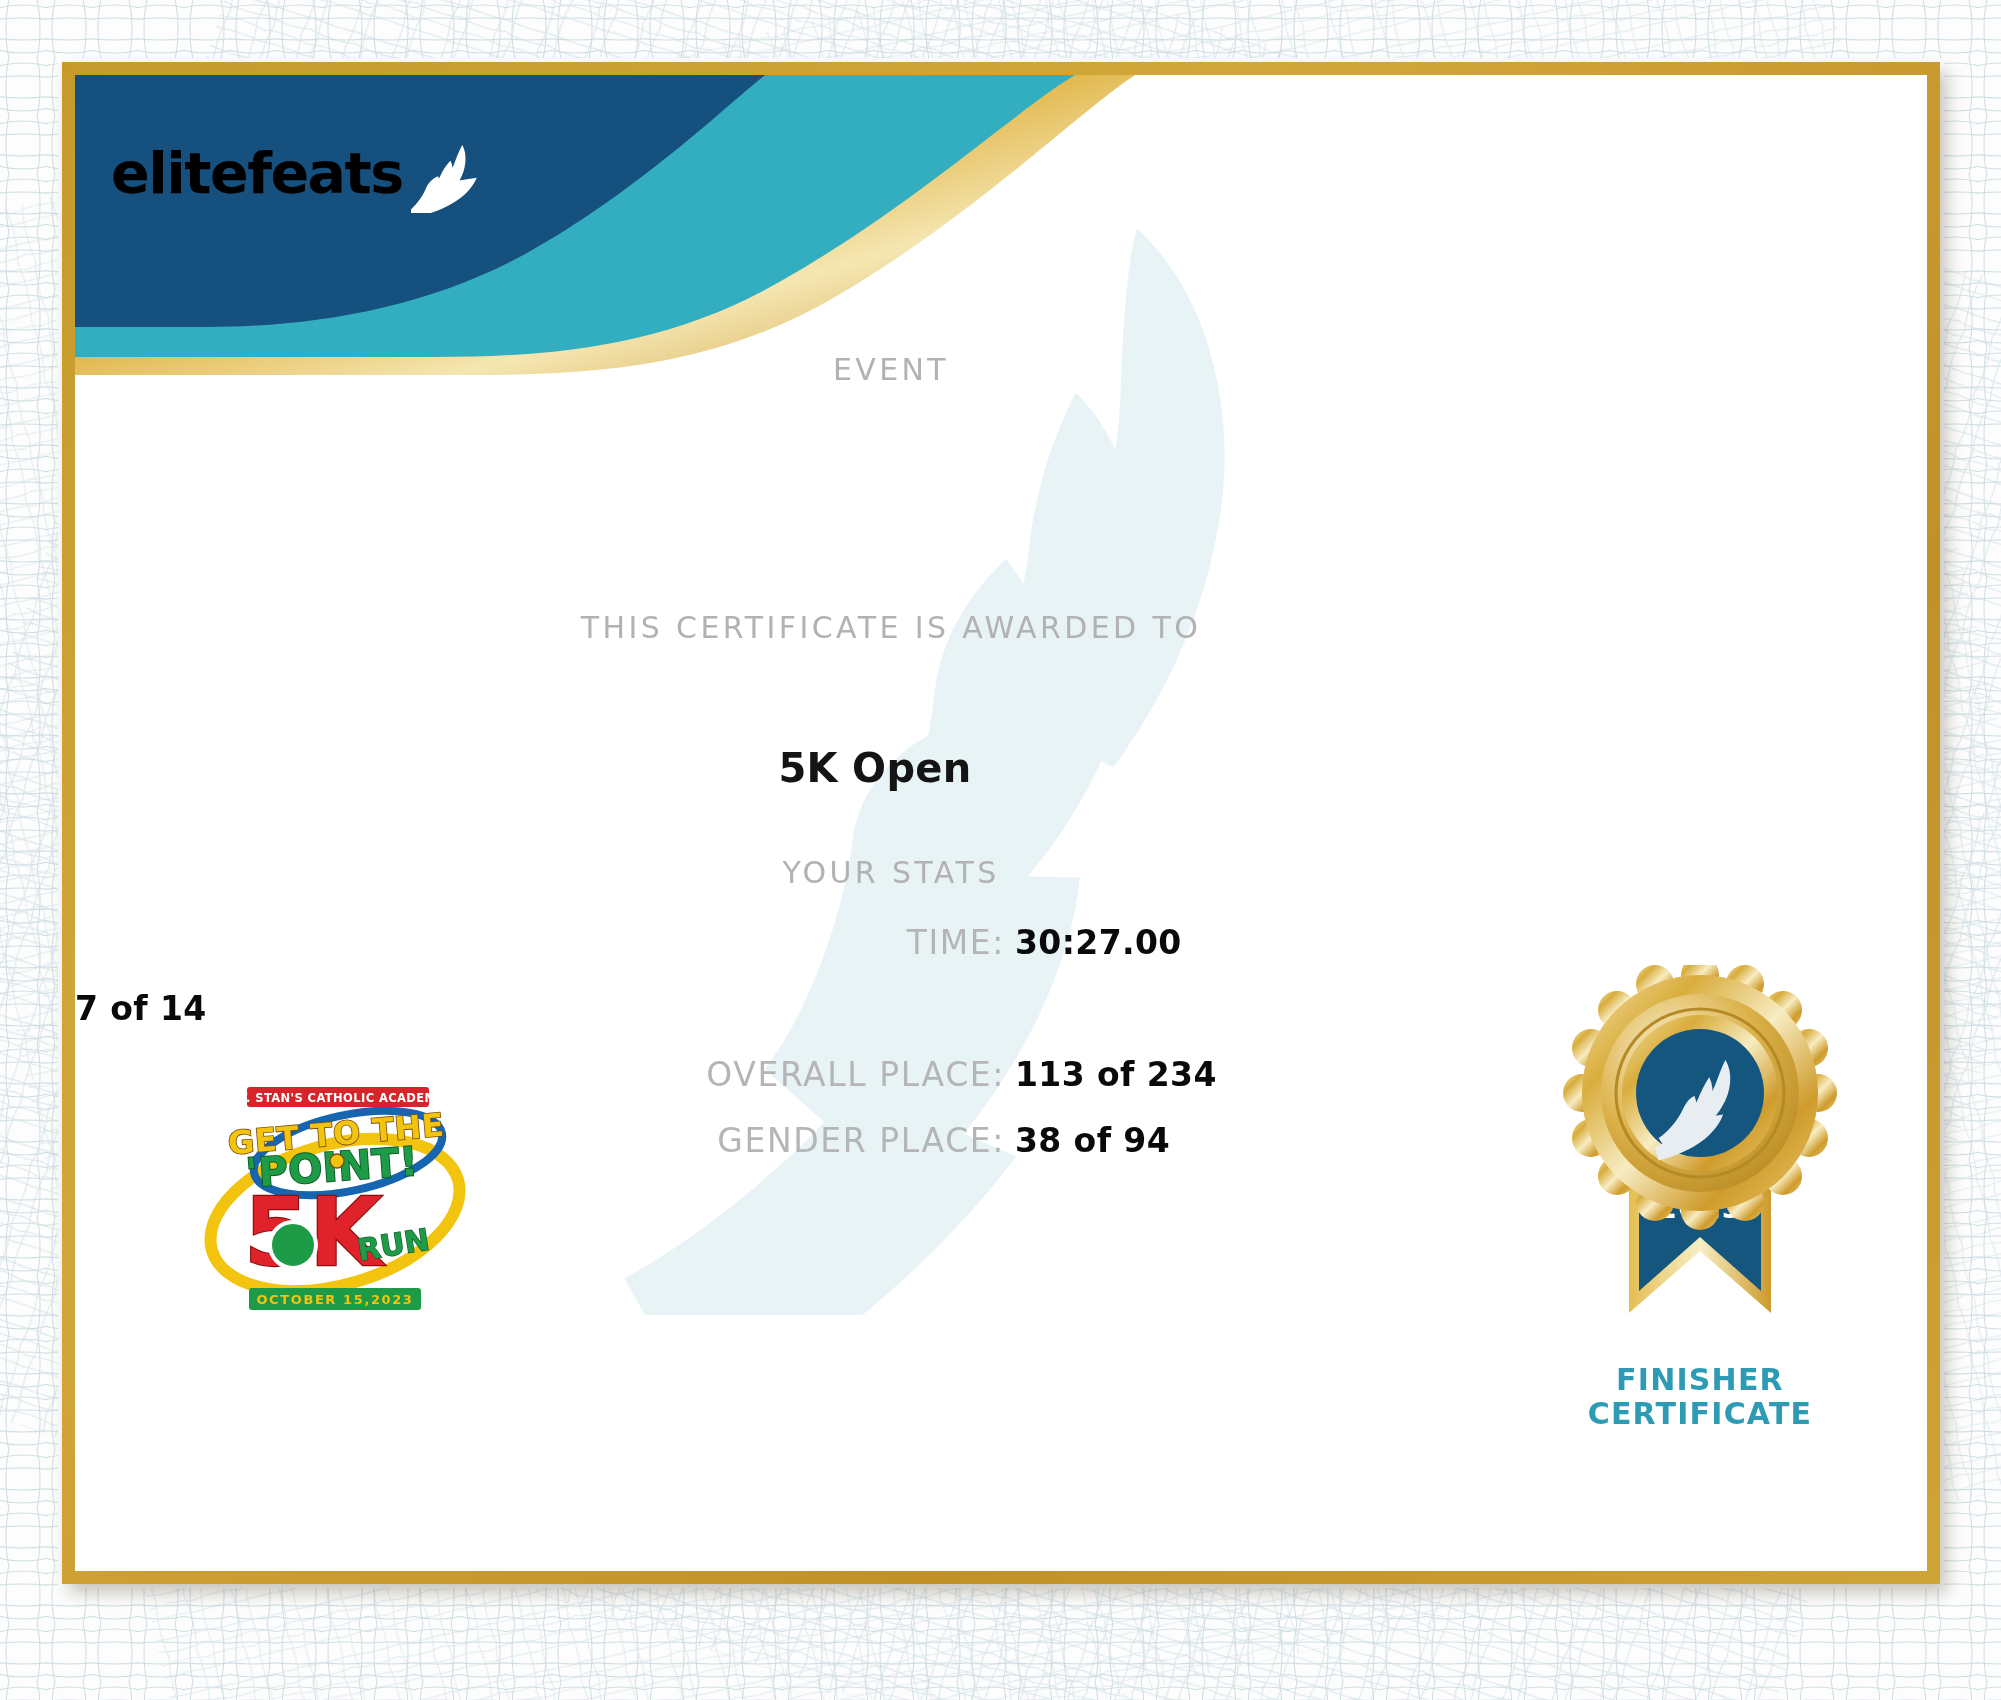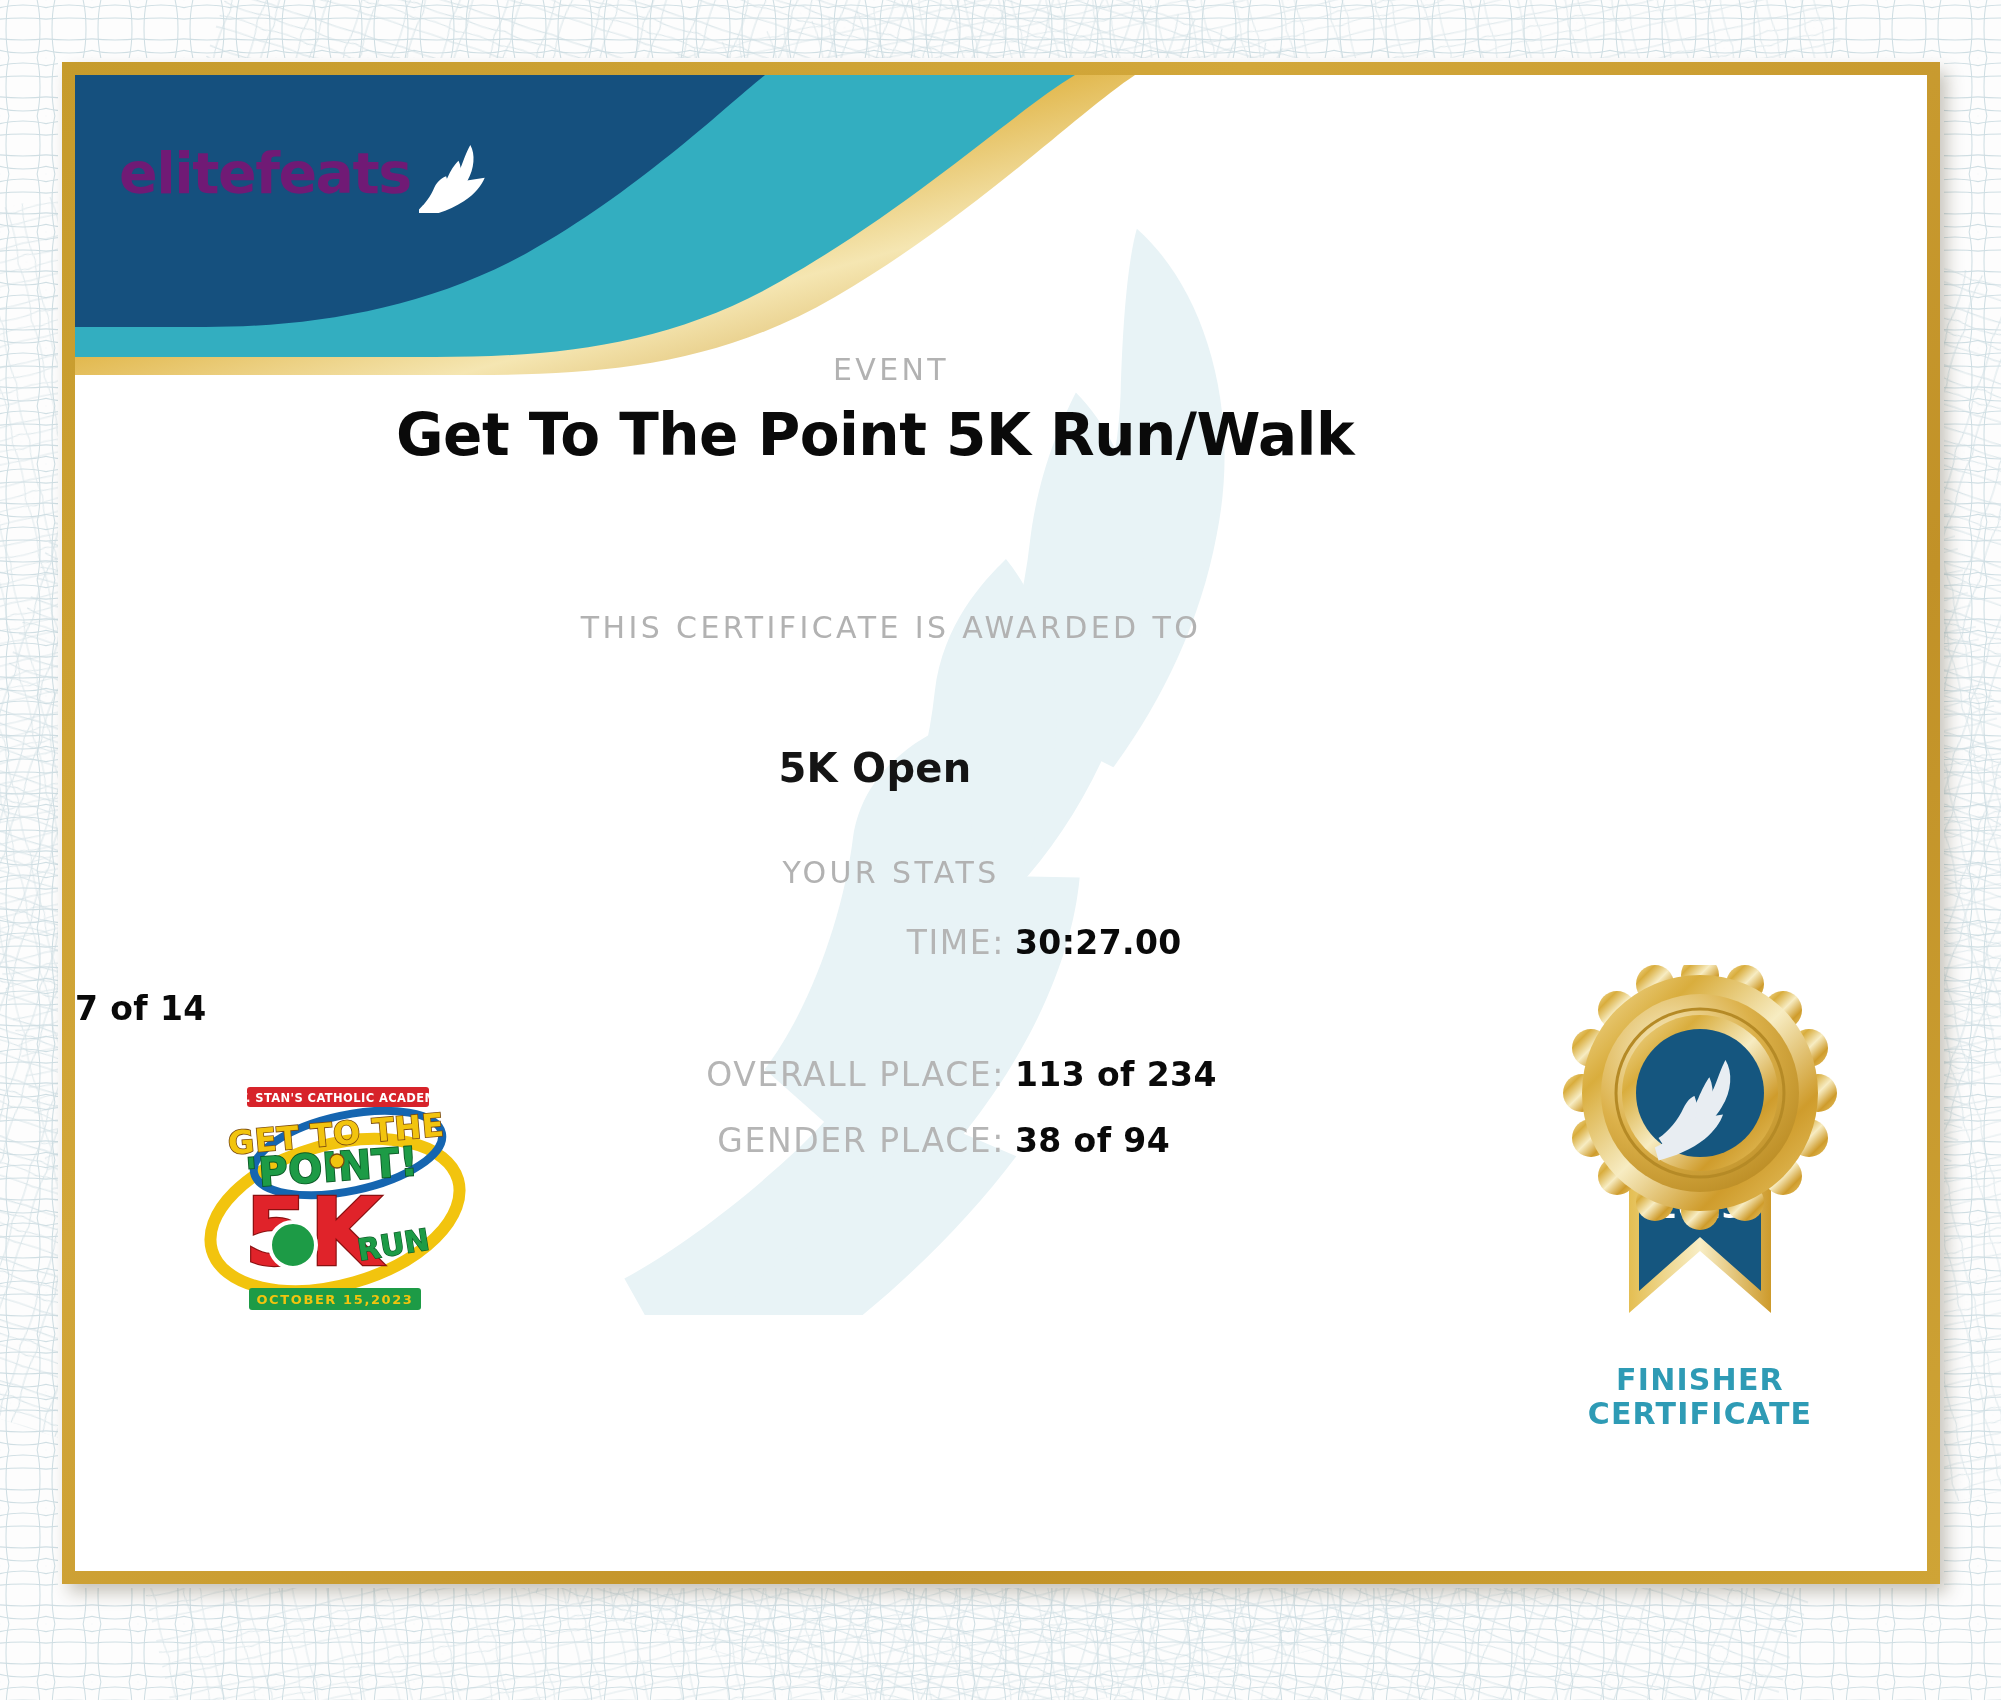--- a/index.html
+++ b/index.html
@@ -73,27 +73,26 @@
     position: absolute;
     left: 36px;
     top: 58px;
     display: flex;
     align-items: center;
     gap: 6px;
     z-index: 5;
   }
 
   #logo-text {
-    color: #701a75;
+    color: #000000;
     font-size: 57px;
     font-weight: bold;
     letter-spacing: -1.5px;
     font-family: "DejaVu Sans", sans-serif;
     line-height: 1;
-    margin-left: 8px;
   }
 
   #logo-wing { width: 66px; height: 72px; margin-left: 2px; margin-top: 8px; }
 
   
   #content {
     position: absolute;
     left: 0;
     top: 0;
     width: 100%;
@@ -289,21 +288,20 @@
             <path d="M41 54 C47 69 42 88 30 102 C22 112 12 119 3 123 L-7 110 C5 101 17 86 23 71 C28 61 36 56 41 54 Z"></path>
             <path d="M34 84 C24 98 9 110 -9 119 L-6 135 C14 132 36 124 54 112 C71 101 81 88 86 76 Z" transform="translate(14,-20)"></path>
           </g>
         </svg>
       </div>
 
       <div id="content">
 
         <div id="event-label" class="center-col label-caps">EVENT</div>
 
-        <div id="event-title" class="center-col">Get To The Point 5K Run/Walk</div>
 
         <div id="awarded-label" class="center-col label-caps">THIS CERTIFICATE IS AWARDED TO</div>
 
 
         <div id="division" class="center-col">5K Open</div>
 
         <div id="stats-label" class="center-col label-caps">YOUR STATS</div>
 
         <div id="stats-list">
             <div class="stat-row">

